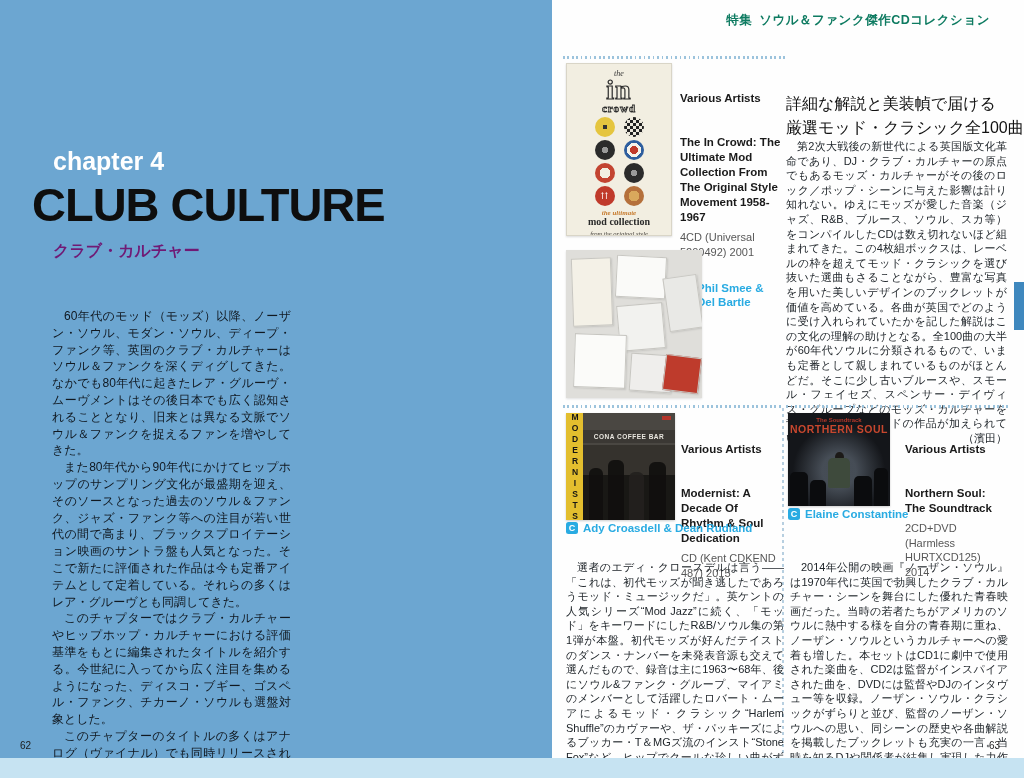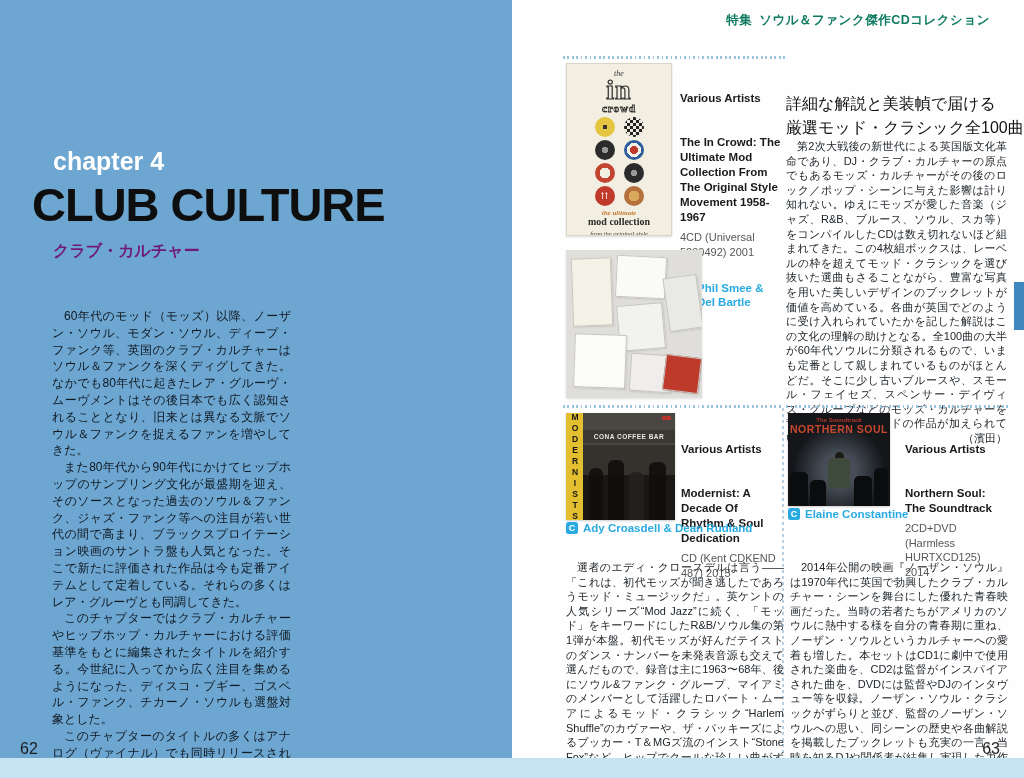--- a/index.html
+++ b/index.html
@@ -1,36 +1,36 @@
 <!DOCTYPE html>
 <html><head>
 <meta charset="utf-8">
 <style>
   html,body{margin:0;padding:0;background:#888;}
   .spread{position:relative;width:1024px;height:778px;background:#fefefe;overflow:hidden;
           font-family:"Liberation Sans","DejaVu Sans",sans-serif;}
-  .left-page{position:absolute;left:0;top:0;width:512px;height:758px;background:#6CA6D1;}
+  .left-page{position:absolute;left:0;top:0;width:512px;height:758px;background:#6CA6D1;padding-left:40px;}
   .bottom-bar{position:absolute;left:0;top:758px;width:1024px;height:20px;background:#C6E3F2;}
   .edge-tab{position:absolute;right:0;top:282px;width:10px;height:48px;background:#3F88BE;}
 
   
   .page-header{position:absolute;right:34px;top:12px;font-size:12.5px;font-weight:bold;
                color:#0E7B61;letter-spacing:.5px;}
   .page-header .tag{margin-right:7px;}
 
   
   .chapter-kicker{position:absolute;left:53px;top:147px;font-size:25px;font-weight:bold;color:#fff;}
   .chapter-title{position:absolute;left:32px;top:177px;font-size:47px;font-weight:bold;color:#0e0e0e;letter-spacing:-1px;}
   .chapter-subtitle{position:absolute;left:53px;top:241px;font-size:16px;font-weight:bold;color:#701a75;}
   .chapter-body{position:absolute;left:52px;top:308px;width:239px;font-size:12px;line-height:16.8px;
                 color:#101820;text-align:justify;}
   .chapter-body p{margin:0;text-indent:1em;}
   .byline{float:right;text-indent:0;}
 
-  .page-num{position:absolute;font-size:16px;color:#1d1d1d;}
+  .page-num{position:absolute;font-size:10px;color:#1d1d1d;}
   #pn-left{left:20px;top:740px;}
   #pn-right{right:24px;top:740px;}
 
   
   .dot-h{position:absolute;height:3px;
          background-image:repeating-linear-gradient(90deg,#9CC3DC 0 1.5px,transparent 1.5px 4.5px);}
   .dot-v{position:absolute;width:2px;
          background-image:repeating-linear-gradient(180deg,#B7CFE0 0 2.5px,transparent 2.5px 6px);}
 
   

